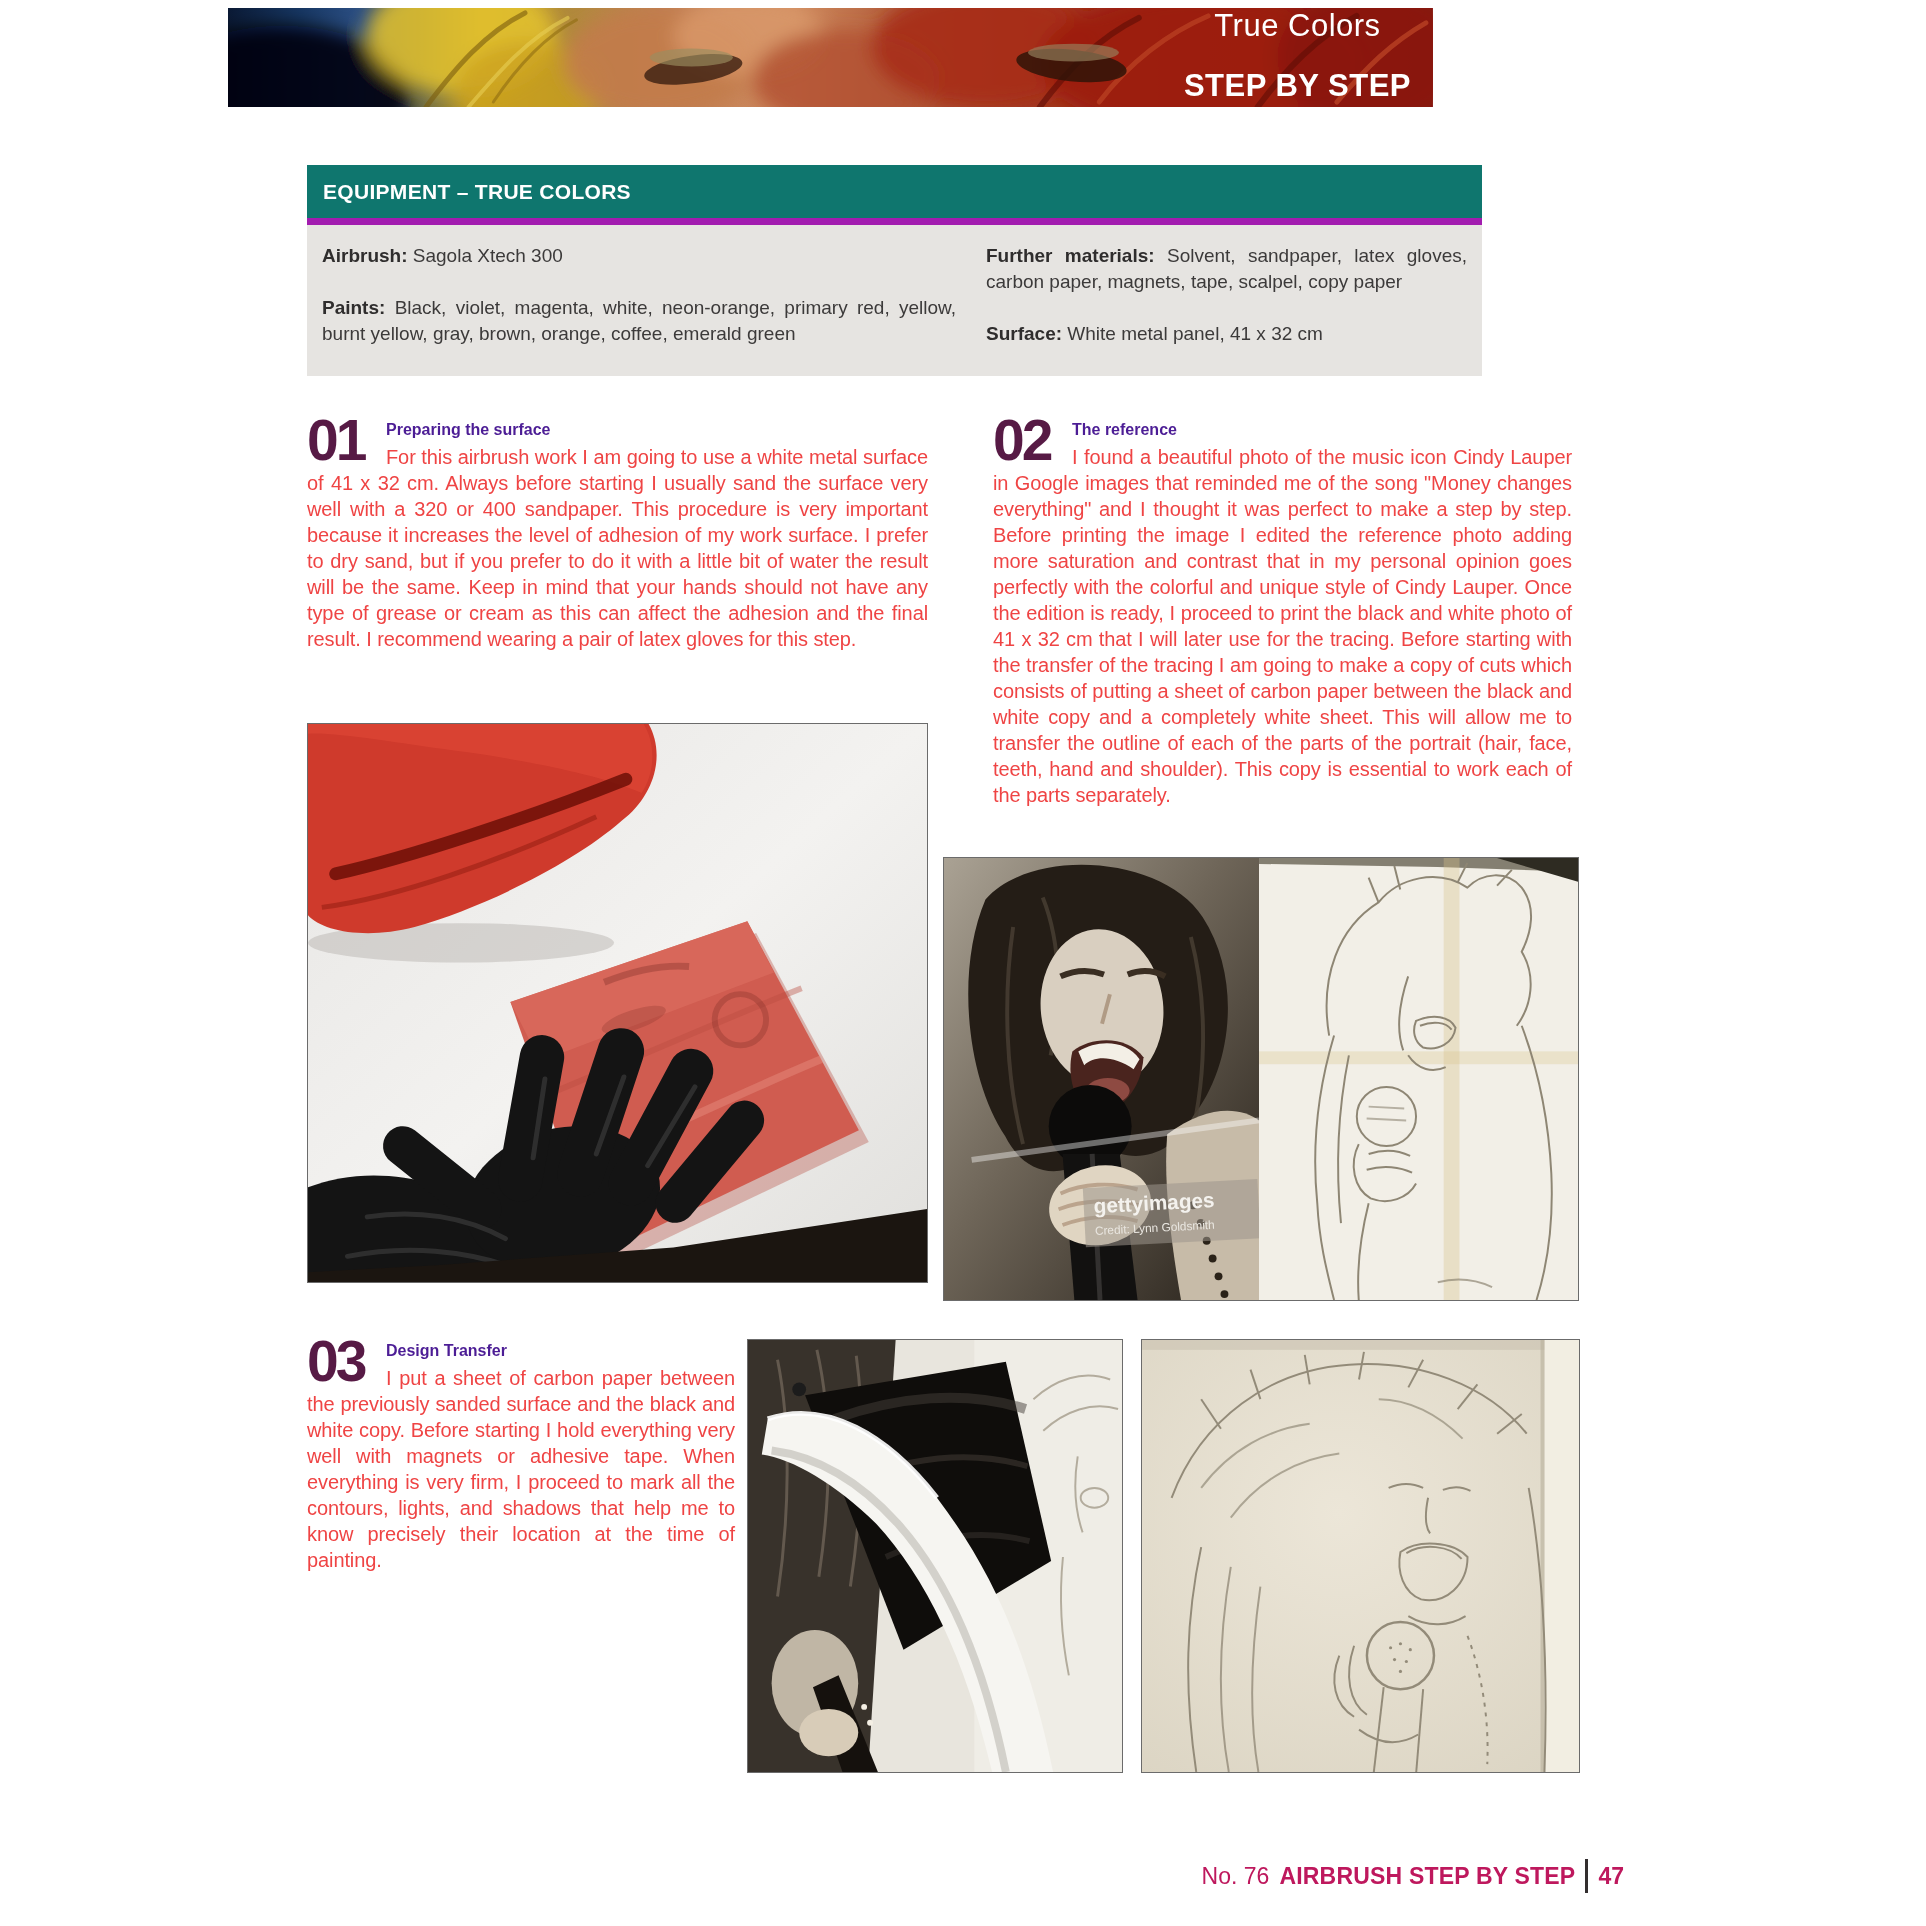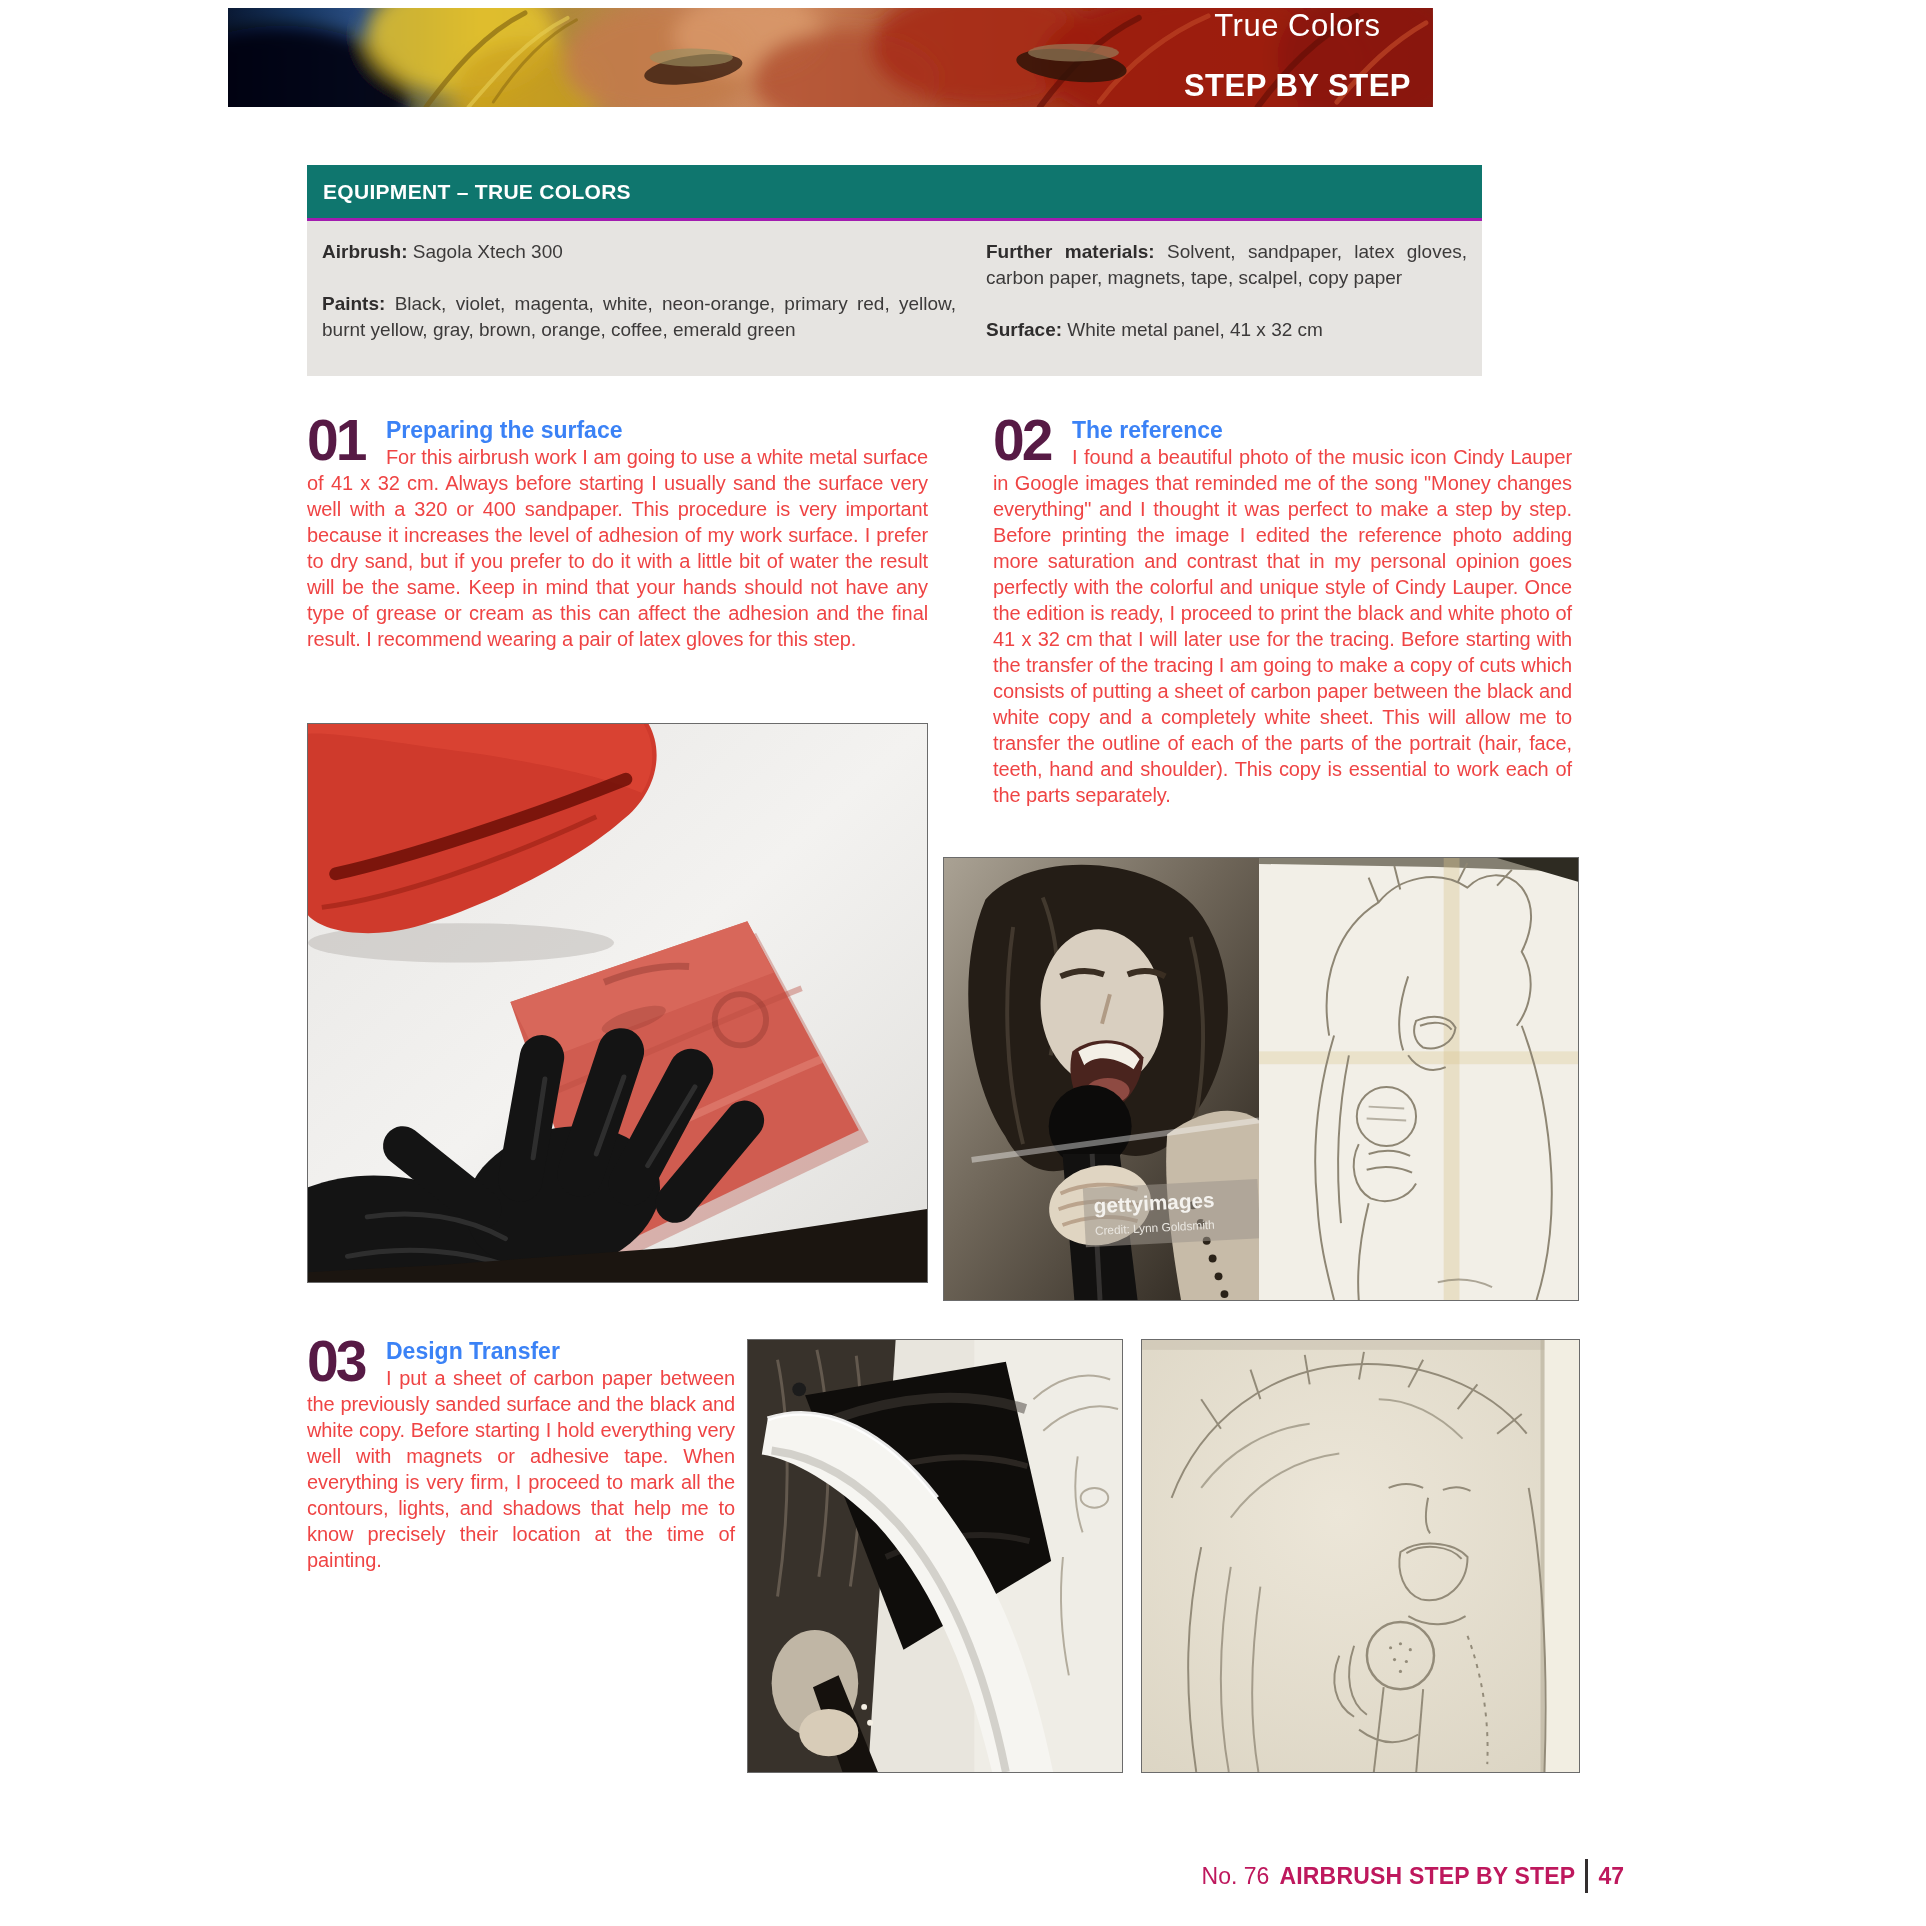--- a/index.html
+++ b/index.html
@@ -11,31 +11,31 @@
   .banner svg{position:absolute;inset:0;display:block;}
   .banner-text{position:absolute;right:22px;top:0;height:100%;display:flex;align-items:center;gap:12px;color:#fff;white-space:nowrap;flex-direction:column;}
   .banner-section{font-size:31px;font-weight:400;letter-spacing:0.5px;}
   .banner-sep{display:inline-block;width:3px;height:34px;background:#ffffff;}
   .banner-series{font-size:31px;font-weight:700;letter-spacing:0.5px;}
   .banner-slashes{font-size:31px;font-weight:700;letter-spacing:2px;transform:skewX(-8deg);}
 
   
   .equipment{position:absolute;left:307px;top:165px;width:1175px;}
   .eq-title{height:53px;line-height:53px;background:#0f766e;color:#ffffff;font-size:21px;font-weight:700;padding-left:16px;letter-spacing:0.3px;}
-  .eq-body{background:#e6e4e1;border-top:3px solid #a21caf;min-height:158px;display:flex;gap:30px;padding:18px 15px 20px 15px;box-sizing:border-box;}
+  .eq-body{background:#e6e4e1;border-top:7px solid #a21caf;min-height:158px;display:flex;gap:30px;padding:18px 15px 20px 15px;box-sizing:border-box;}
   .eq-col-left{width:634px;}
   .eq-col-right{flex:1;}
   .eq-body p{margin:0;font-size:19px;line-height:26px;text-align:justify;}
   .eq-body p + p{margin-top:26px;}
   .eq-body b{color:#2f2d2d;}
 
   
   .step{position:absolute;}
   .step-num{float:left;width:67px;height:51px;font-size:57px;line-height:48px;font-weight:700;color:#571a45;letter-spacing:-3px;margin-right:12px;}
-  .step-title{font-size:23px;line-height:28px;font-weight:700;color:#3b82f6;}
+  .step-title{font-size:16px;line-height:28px;font-weight:700;color:#4c1d95;}
   .step-body{font-size:20px;line-height:26px;text-align:justify;color:#ef4444;letter-spacing:-0.1px;}
   #step1{left:307px;top:416px;width:621px;}
   #step2{left:993px;top:416px;width:579px;}
   #step3{left:307px;top:1337px;width:428px;}
 
   
   .photo{position:absolute;border:1px solid #6b6b6b;box-sizing:border-box;background:#eee;}
   .photo svg{display:block;width:100%;height:100%;}
   #photo1{left:307px;top:723px;width:621px;height:560px;}
   #photo2{left:943px;top:857px;width:636px;height:444px;}

